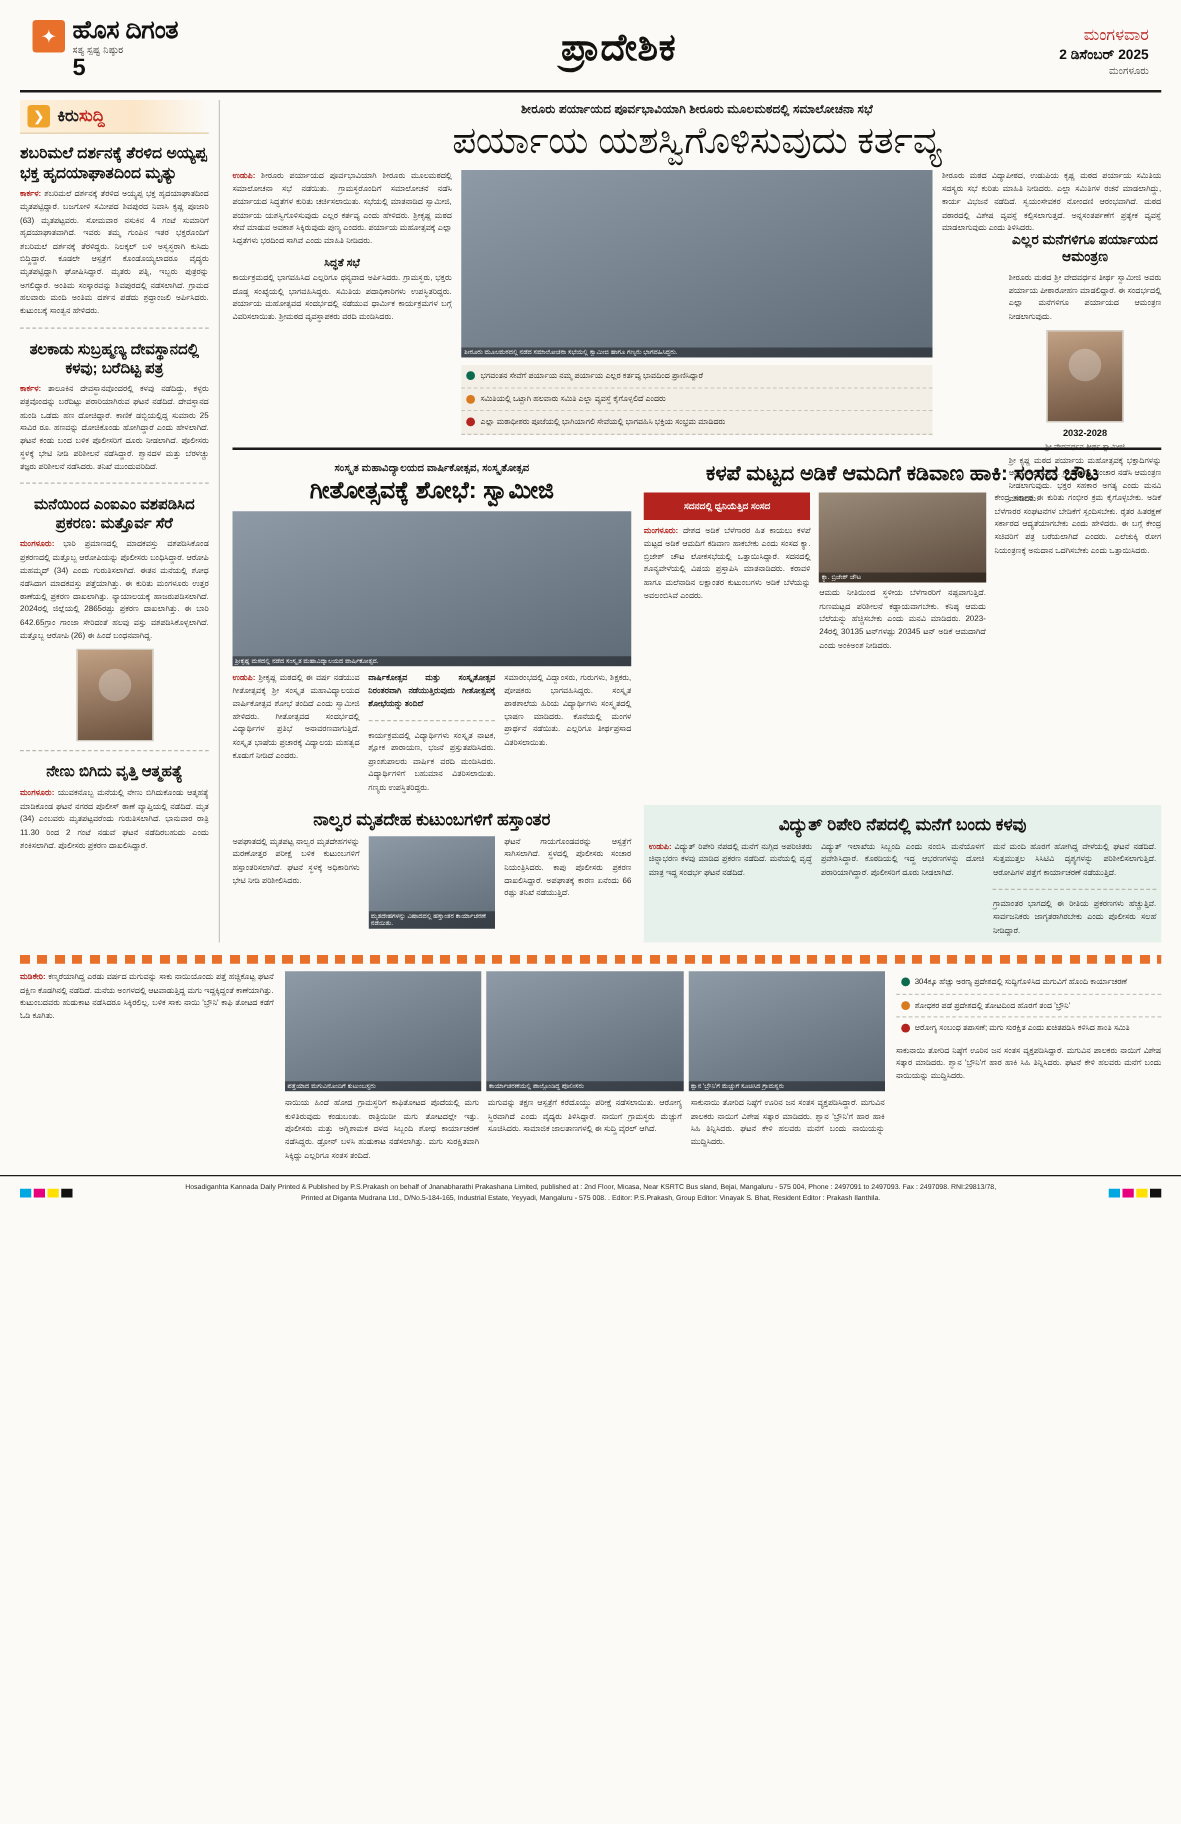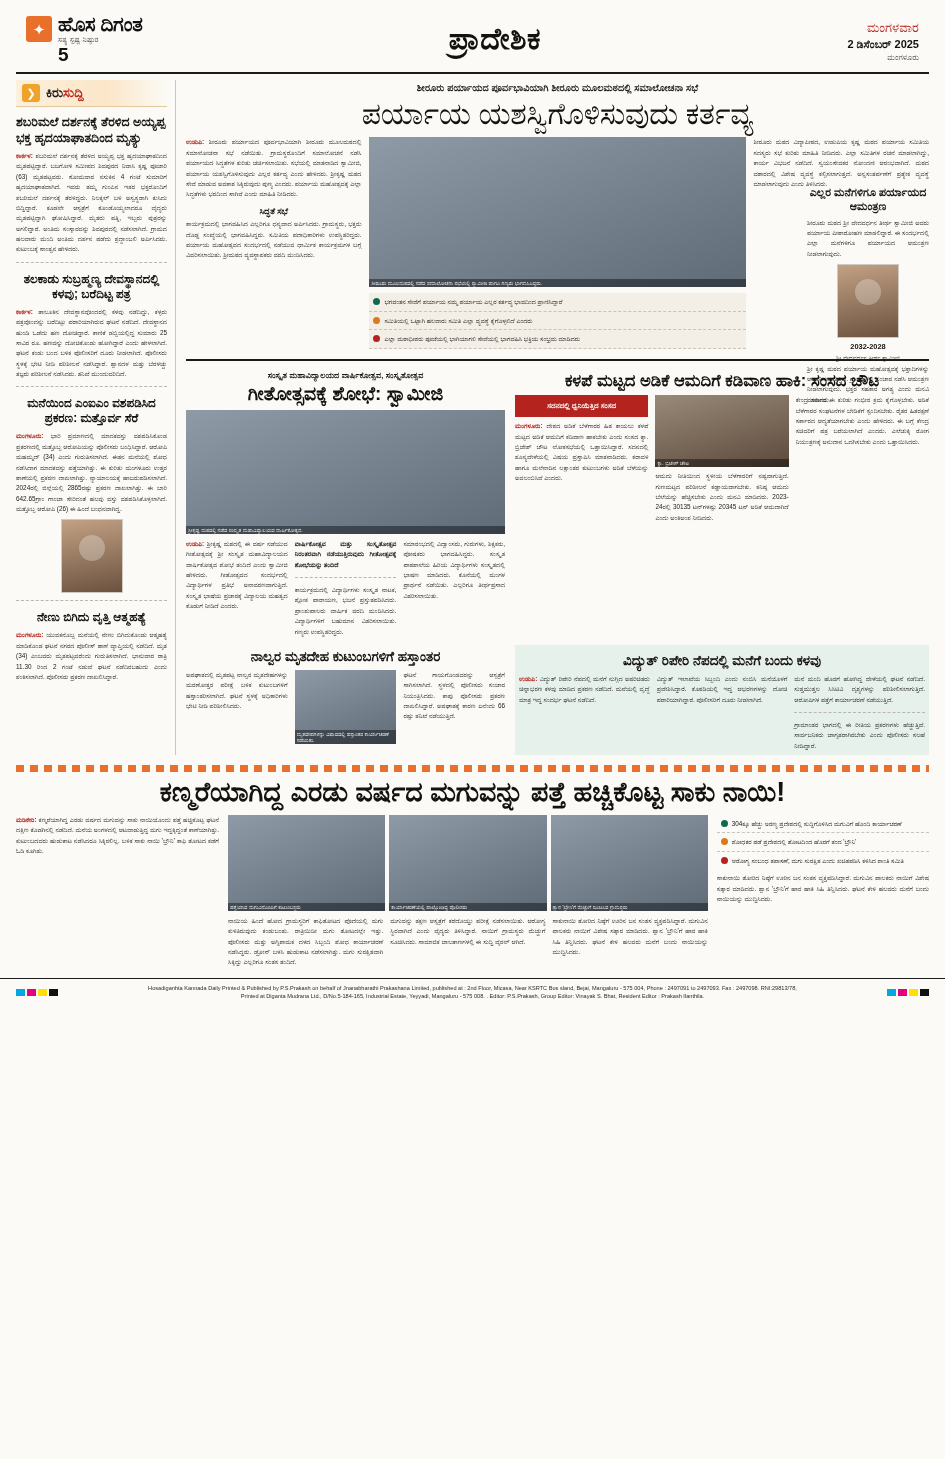--- a/index.html
+++ b/index.html
@@ -386,21 +386,20 @@
     <div class="body-text">ಶೀರೂರು ಮಠದ ಶ್ರೀ ವೇದವರ್ಧನ ತೀರ್ಥ ಸ್ವಾಮೀಜಿ ಅವರು ಪರ್ಯಾಯ ಪೀಠಾರೋಹಣ ಮಾಡಲಿದ್ದಾರೆ. ಈ ಸಂದರ್ಭದಲ್ಲಿ ಎಲ್ಲಾ ಮನೆಗಳಿಗೂ ಪರ್ಯಾಯದ ಆಮಂತ್ರಣ ನೀಡಲಾಗುವುದು.</div>
     <div class="photo-head"></div>
     <div class="yearbadge">2032-2028</div>
     <div class="body-text" style="text-align:center;font-size:6px">ಶ್ರೀ ವೇದವರ್ಧನ ತೀರ್ಥ ಸ್ವಾಮೀಜಿ</div>
     <div class="body-text">ಶ್ರೀ ಕೃಷ್ಣ ಮಠದ ಪರ್ಯಾಯ ಮಹೋತ್ಸವಕ್ಕೆ ಭಕ್ತಾದಿಗಳನ್ನು ಆಹ್ವಾನಿಸಲಾಗುತ್ತಿದೆ. ಗ್ರಾಮಗಳಲ್ಲಿ ಸಂಚಾರ ನಡೆಸಿ ಆಮಂತ್ರಣ ನೀಡಲಾಗುವುದು. ಭಕ್ತರ ಸಹಕಾರ ಅಗತ್ಯ ಎಂದು ಮನವಿ ಮಾಡಿದರು.</div>
   </div>
 
   <div class="sep-dashes tri"></div>
 
   <div class="bottom">
-    <div class="bottom-head">ಕಣ್ಮರೆಯಾಗಿದ್ದ ಎರಡು ವರ್ಷದ ಮಗುವನ್ನು ಪತ್ತೆ ಹಚ್ಚಿಕೊಟ್ಟ ಸಾಕು ನಾಯಿ!</div>
 
     <div class="bottom-grid">
       <div>
         <div class="body-text">
           <span class="red">ಮಡಿಕೇರಿ:</span>
           <span>ಕಣ್ಮರೆಯಾಗಿದ್ದ ಎರಡು ವರ್ಷದ ಮಗುವನ್ನು ಸಾಕು ನಾಯಿಯೊಂದು ಪತ್ತೆ ಹಚ್ಚಿಕೊಟ್ಟ ಘಟನೆ ದಕ್ಷಿಣ ಕೊಡಗಿನಲ್ಲಿ ನಡೆದಿದೆ. ಮನೆಯ ಅಂಗಳದಲ್ಲಿ ಆಟವಾಡುತ್ತಿದ್ದ ಮಗು ಇದ್ದಕ್ಕಿದ್ದಂತೆ ಕಾಣೆಯಾಗಿತ್ತು. ಕುಟುಂಬದವರು ಹುಡುಕಾಟ ನಡೆಸಿದರೂ ಸಿಕ್ಕಿರಲಿಲ್ಲ. ಬಳಿಕ ಸಾಕು ನಾಯಿ 'ಬ್ರೌನಿ' ಕಾಫಿ ತೋಟದ ಕಡೆಗೆ ಓಡಿ ಕೂಗಿತು.</span>
         </div>
       </div>
 
       <div>

